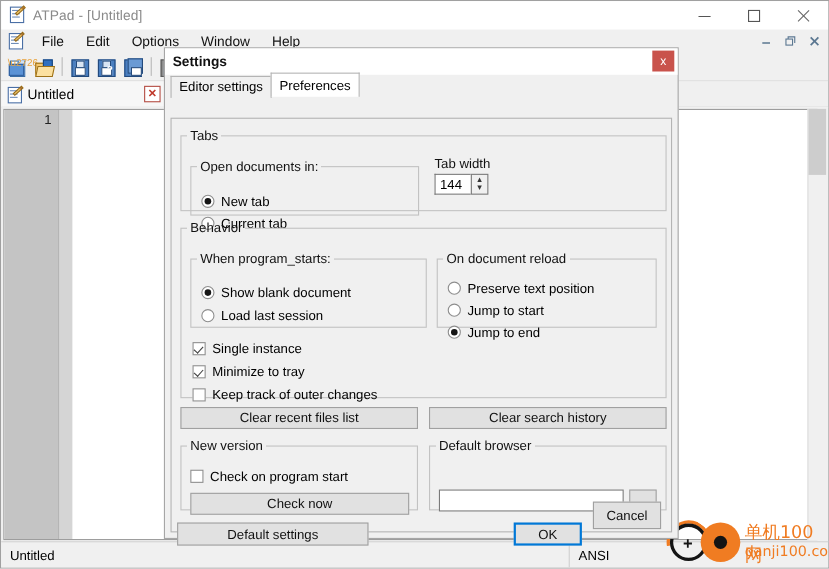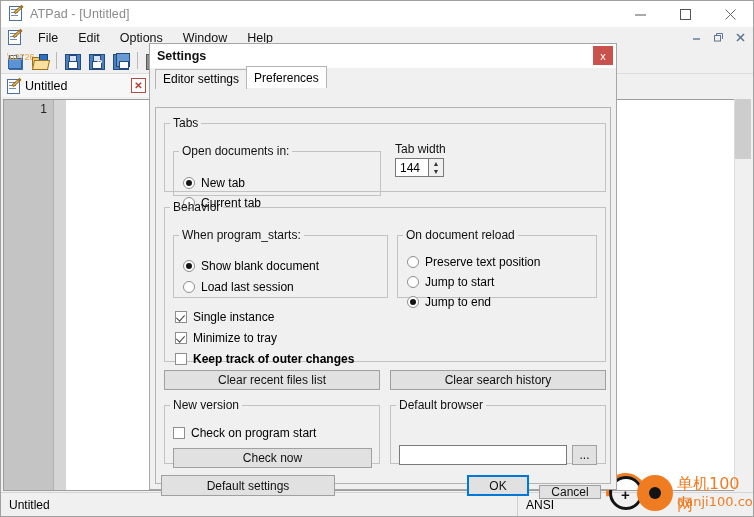--- a/index.html
+++ b/index.html
@@ -521,21 +521,21 @@
         </fieldset>
 
         <div class="check-row" style="left:10px; top:96px;">
           <span class="checkbox on"></span>
           <span>Single instance</span>
         </div>
         <div class="check-row" style="left:10px; top:117px;">
           <span class="checkbox on"></span>
           <span>Minimize to tray</span>
         </div>
-        <div class="check-row" style="left:10px; top:138px;font-weight:bold;">
+        <div class="check-row" style="left:10px; top:138px;">
           <span class="checkbox"></span>
           <span>Keep track of outer changes</span>
         </div>
       </fieldset>
 
       <div class="btn" style="left:8px; top:262px; width:216px; height:20px;">Clear recent files list</div>
       <div class="btn" style="left:234px; top:262px; width:216px; height:20px;">Clear search history</div>
 
       <fieldset class="grp" style="left:8px; top:290px; width:216px; height:66px;">
         <legend>New version</legend>
@@ -547,18 +547,18 @@
       </fieldset>
 
       <fieldset class="grp" style="left:234px; top:290px; width:216px; height:66px;">
         <legend>Default browser</legend>
         <div class="textinput" style="left:8px; top:33px; width:168px; height:20px;" placeholder=""></div>
         <div class="btn" style="left:181px; top:33px; width:25px; height:20px;">...</div>
       </fieldset>
 
       <div class="btn" style="left:5px; top:367px; width:174px; height:21px;">Default settings</div>
       <div class="btn default-focus" style="left:311px; top:367px; width:62px; height:21px;">OK</div>
-      <div class="btn" style="left:383px; top:377px; width:62px; height:14px;text-align:center;">Cancel</div>
+      <div class="btn" style="left:383px; top:348px; width:62px; height:25px;text-align:center;">Cancel</div>
 
     </div>
   </div>
 
 </div>
 
 </body></html>

